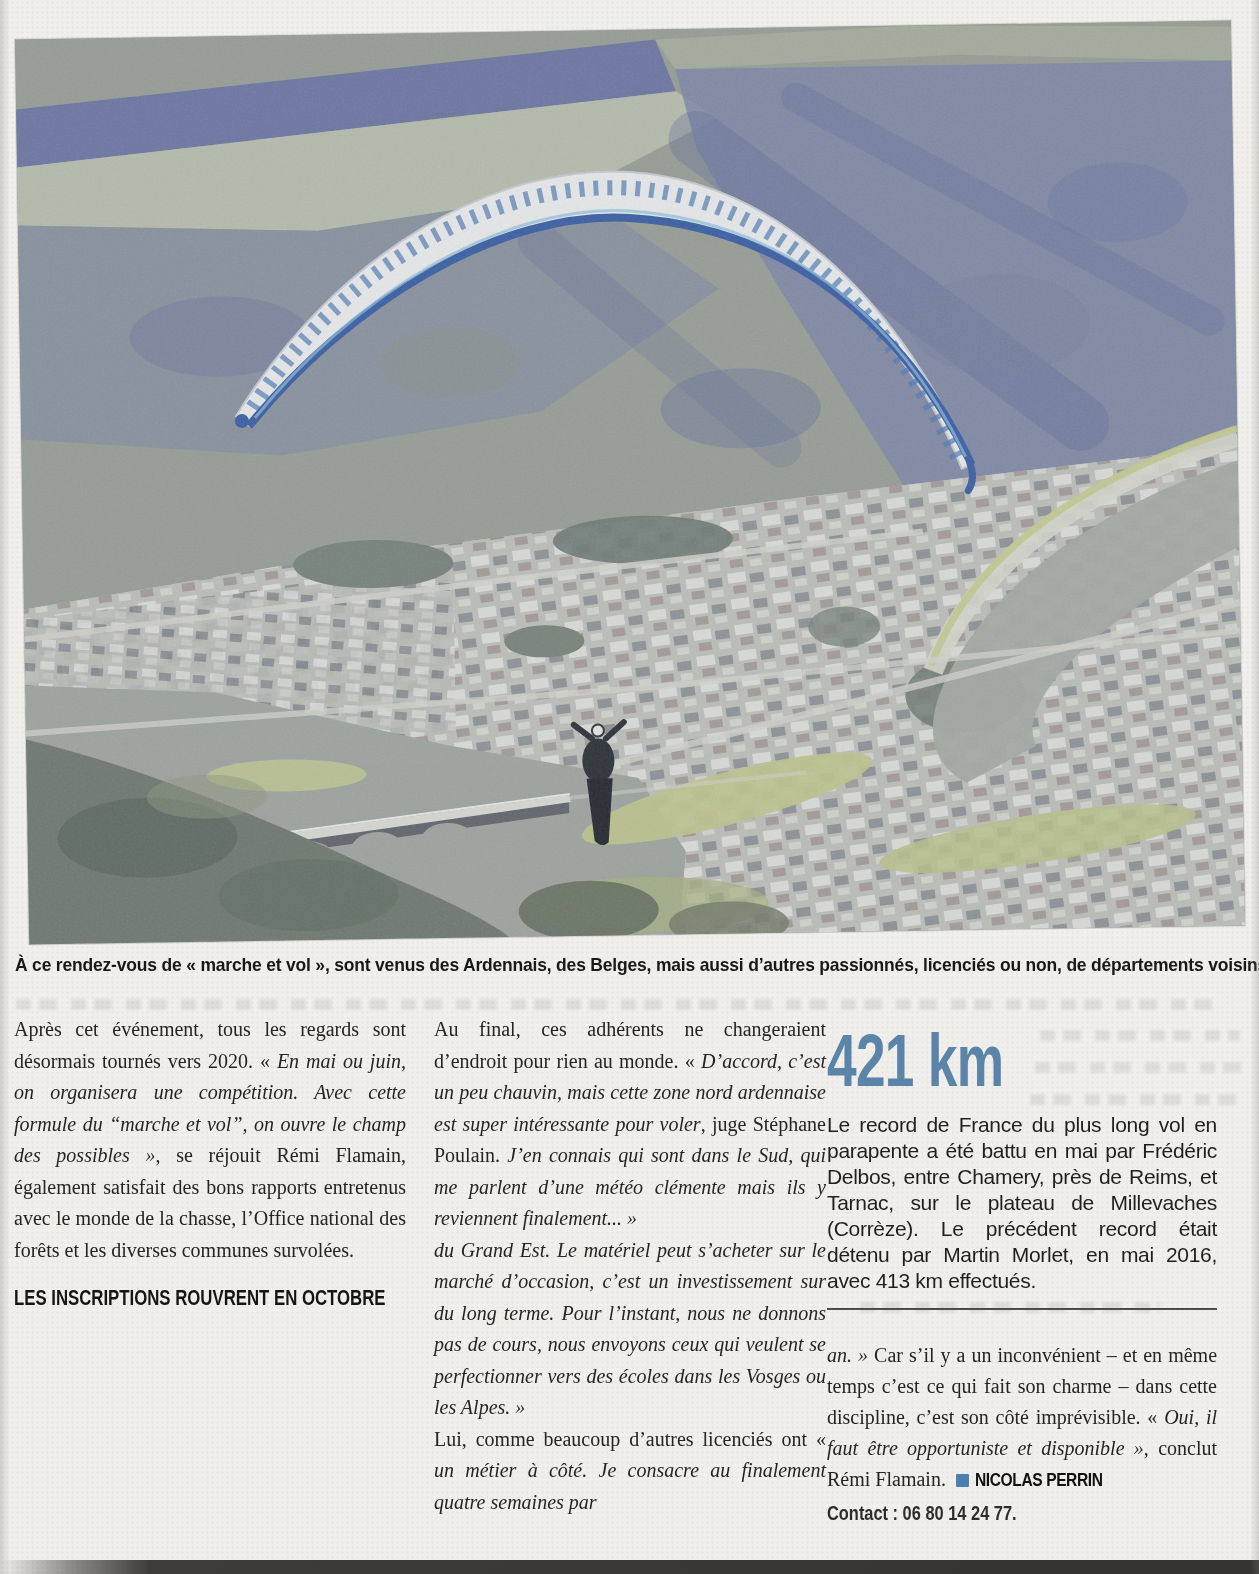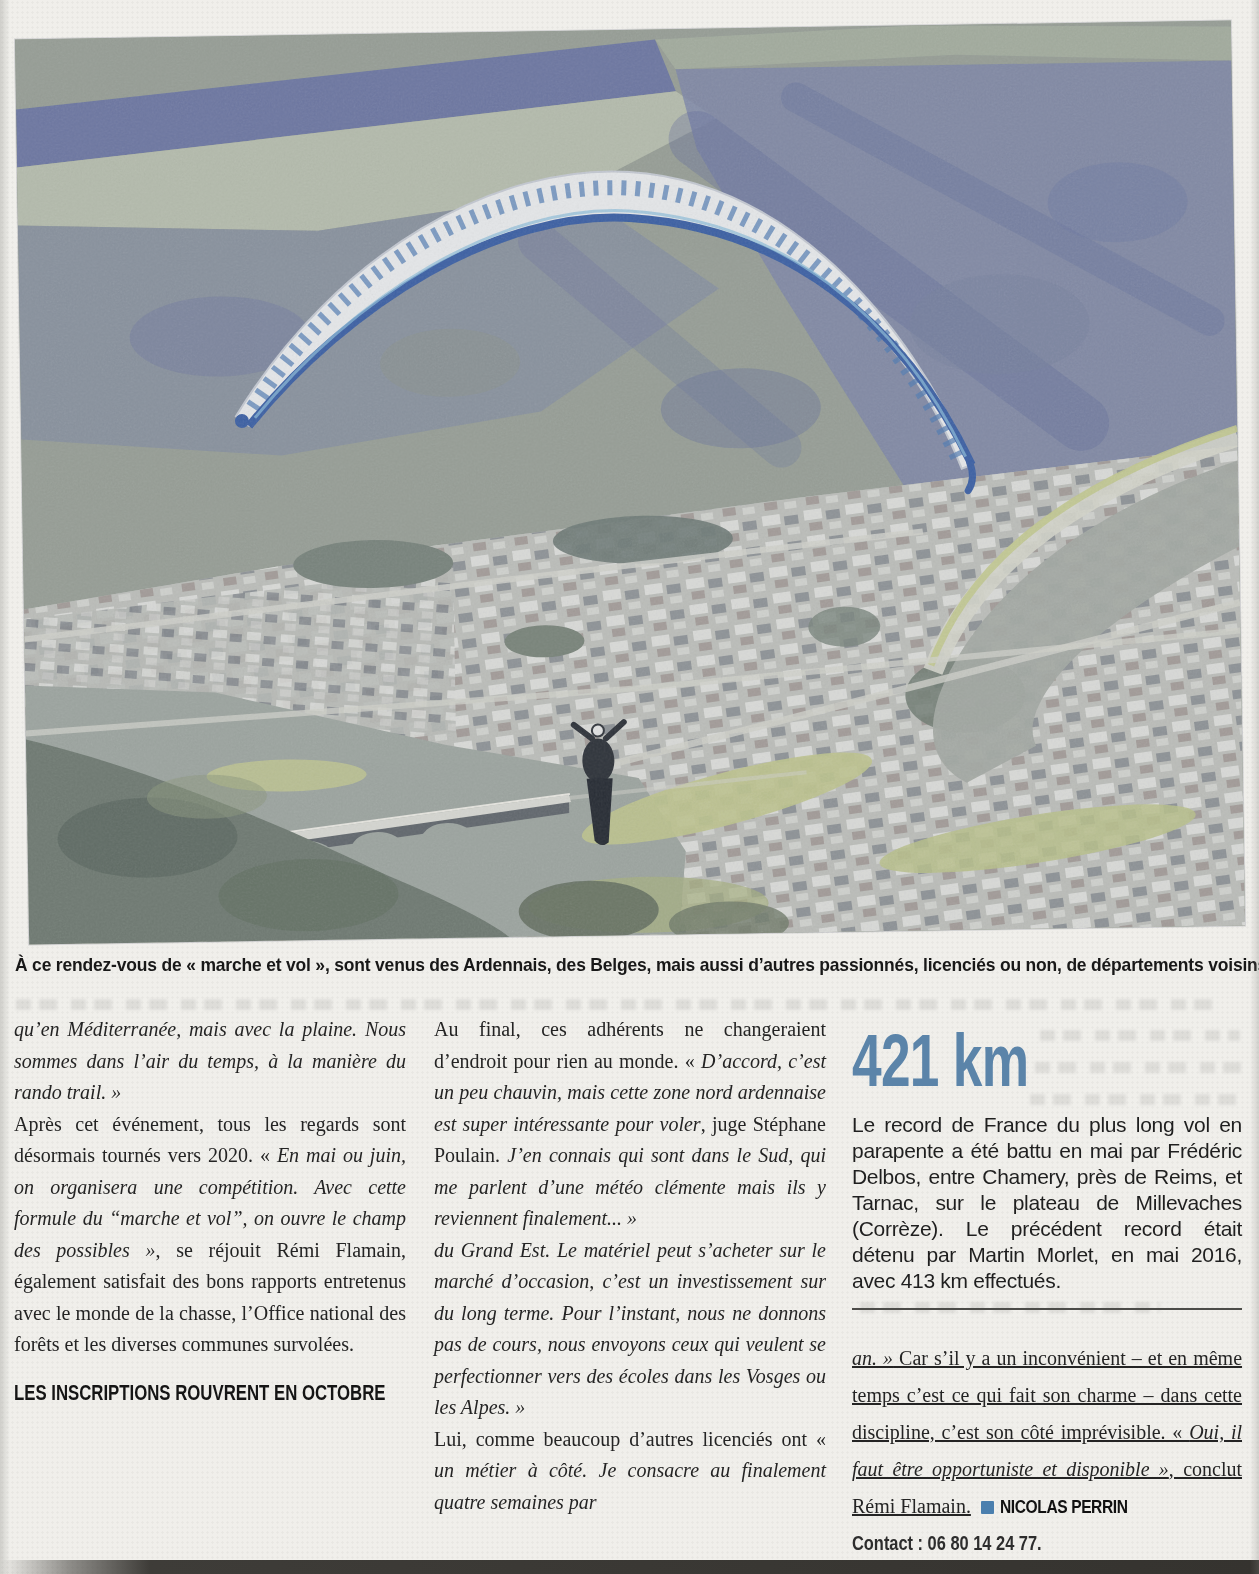--- a/index.html
+++ b/index.html
@@ -22,29 +22,29 @@
          background:repeating-linear-gradient(90deg,#333 0 15px,transparent 15px 23px,#333 23px 41px,transparent 41px 55px);}
   .col{position:absolute;width:392px;font-size:20px;line-height:31.5px;
        text-align:justify;color:#242424;}
   .col p{margin:0;}
   .it{font-style:italic;}
   .subhead{font-family:"Liberation Sans","DejaVu Sans",sans-serif;font-weight:bold;
            font-size:21.5px;color:#151515;margin:17px 0 6px;white-space:nowrap;
            transform:scaleX(.78);transform-origin:left;letter-spacing:0;}
   #col1{left:14px;top:1014px;}
   #col2{left:434px;top:1014px;}
-  #col3{left:852px;top:1008px;width:390px;}
+  #col3{left:827px;top:1008px;width:390px;}
   .stat{font-family:"Liberation Sans","DejaVu Sans",sans-serif;font-weight:bold;
         font-size:74px;line-height:70px;color:#5b84a9;white-space:nowrap;
         transform:scaleX(.72);transform-origin:left;letter-spacing:-1px;margin:18px 0 0;}
   .sidebar-text{font-family:"Liberation Sans","DejaVu Sans",sans-serif;
         font-size:21px;line-height:26px;color:#1f1f1f;text-align:justify;
         letter-spacing:-0.3px;margin:16px 0 9px !important;}
   .rule{border:none;border-top:2.5px solid #4c4c49;margin:14px 0 0;}
-  .col3-body{margin-top:30px !important;line-height:37px;text-decoration:underline;}
+  .col3-body{margin-top:30px !important;line-height:31px;}
   .bl-sq{display:inline-block;width:13px;height:13px;background:#4a7fae;
          margin:0 6px 0 10px;vertical-align:-1px;border-radius:1px;}
   .byline{font-family:"Liberation Sans","DejaVu Sans",sans-serif;font-weight:bold;
           font-size:19px;letter-spacing:-0.5px;white-space:nowrap;display:inline-block;
           transform:scaleX(.82);transform-origin:left;color:#111;}
   .contact{font-family:"Liberation Sans","DejaVu Sans",sans-serif;font-weight:bold;
            font-size:20px;color:#2d2d2d;white-space:nowrap;display:inline-block;
            transform:scaleX(.82);transform-origin:left;margin-top:3px !important;}
   .bottom-bar{position:absolute;left:0;top:1560px;width:1259px;height:14px;
               background:linear-gradient(90deg,rgba(62,60,56,0) 0,rgba(62,60,56,.55) 70px,#3e3c38 150px,#35332f 100%);}
@@ -174,21 +174,20 @@
     
   </div>
 
   <div class="ghost" style="left:16px;top:999px;width:1210px;"></div>
   <div class="ghost" style="left:1040px;top:1030px;width:200px;"></div>
   <div class="ghost" style="left:1035px;top:1062px;width:210px;"></div>
   <div class="ghost" style="left:1030px;top:1094px;width:215px;"></div>
   <div class="ghost" style="left:860px;top:1302px;width:300px;"></div>
 
   <div class="col" id="col1">
-    <p><span class="it">qu’en Méditerranée, mais avec la plaine. Nous sommes dans l’air du temps, à la manière du rando trail. »</span></p>
     <p><span>Après cet événement, tous les regards sont désormais tournés vers 2020. « </span><span class="it">En mai ou juin, on organisera une compétition. Avec cette formule du “marche et vol”, on ouvre le champ des possibles »</span><span>, se réjouit Rémi Flamain, également satisfait des bons rapports entretenus avec le monde de la chasse, l’Office national des forêts et les diverses communes survolées.</span></p>
     <h3 class="subhead">LES INSCRIPTIONS ROUVRENT EN OCTOBRE</h3>
   </div>
 
   <div class="col" id="col2">
     <p><span>Au final, ces adhérents ne changeraient d’endroit pour rien au monde. « </span><span class="it">D’accord, c’est un peu chauvin, mais cette zone nord ardennaise est super intéressante pour voler</span><span>, juge Stéphane Poulain. </span><span class="it">J’en connais qui sont dans le Sud, qui me parlent d’une météo clémente mais ils y reviennent finalement... »</span></p>
     <p><span class="it">du Grand Est. Le matériel peut s’acheter sur le marché d’occasion, c’est un investissement sur du long terme. Pour l’instant, nous ne donnons pas de cours, nous envoyons ceux qui veulent se perfectionner vers des écoles dans les Vosges ou les Alpes. »</span></p>
     <p><span>Lui, comme beaucoup d’autres licenciés ont « </span><span class="it">un métier à côté. Je consacre au finalement quatre semaines par</span></p>
   </div>
 

